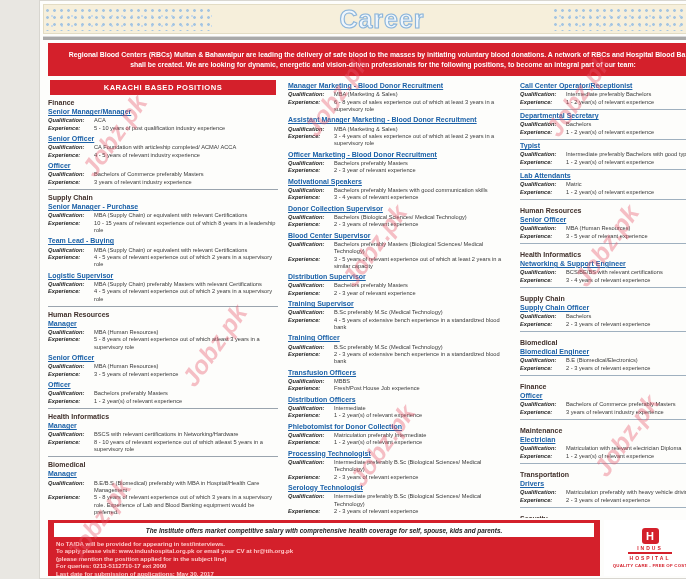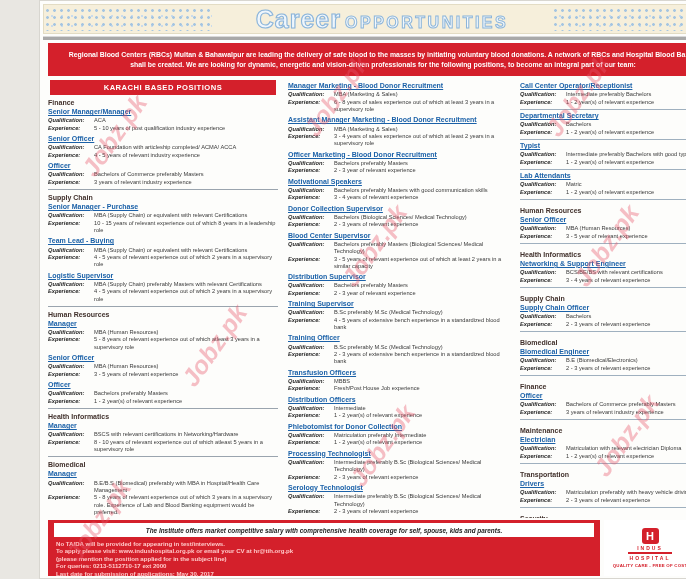--- a/index.html
+++ b/index.html
@@ -73,21 +73,20 @@
 </head>
 <body>
 
 <div class="page">
 
   <div class="masthead">
     <div class="dots left"></div>
     <div class="dots right"></div>
     <div class="mast-title">
       <span class="career">Career</span>
-      <span class="opps">OPPORTUNITIES</span>
     </div>
   </div>
   <div class="rule"></div>
 
   <div class="intro">Regional Blood Centers (RBCs) Multan &amp; Bahawalpur are leading the delivery of safe blood to the masses by initiating voluntary blood donations. A network of RBCs and Hospital Blood Banks shall be created. We are looking for dynamic, energetic and vision-driven professionals for the following positions, to become an integral part of our team:</div>
 
   <div class="cols">
 
     <div class="col col-left">
       <div class="col-banner">KARACHI BASED POSITIONS</div>

